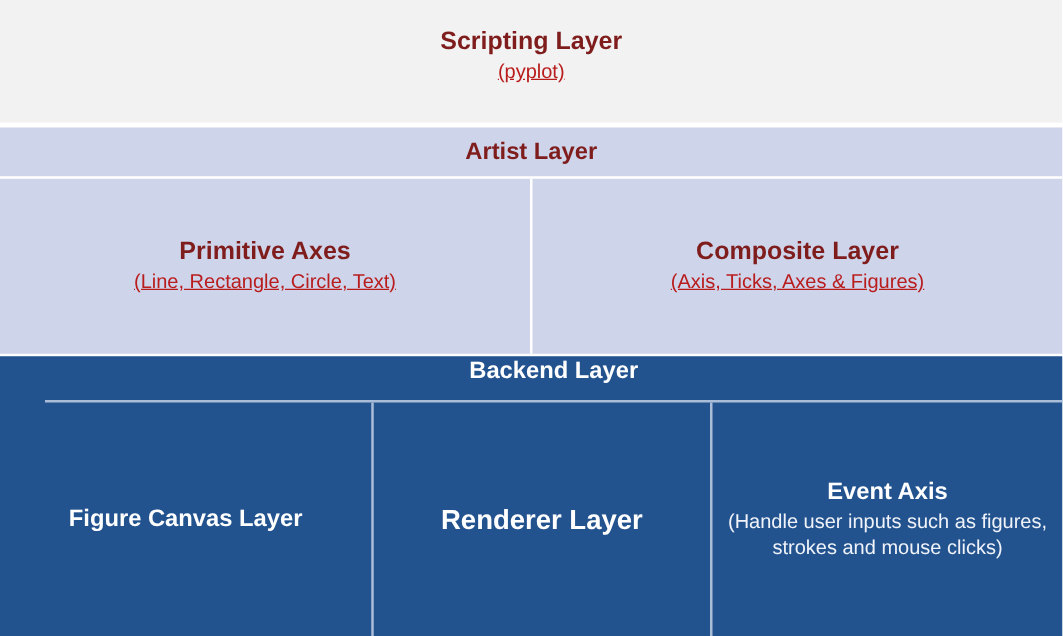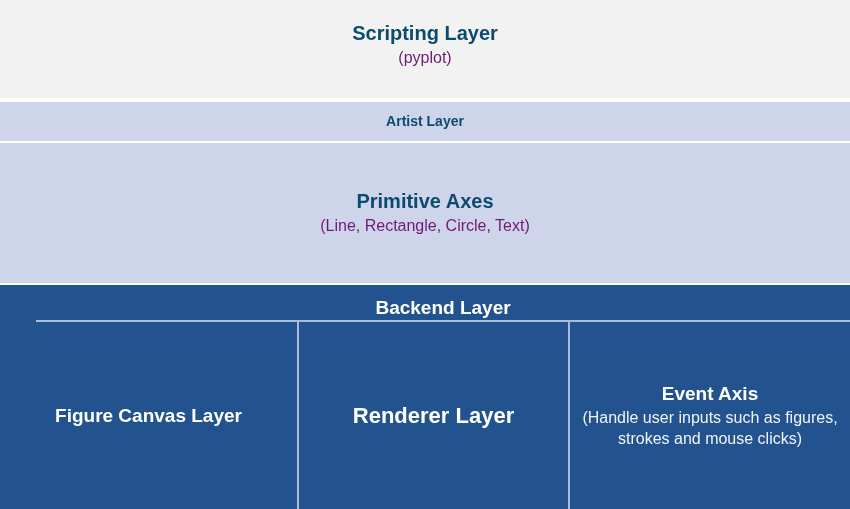--- a/index.html
+++ b/index.html
@@ -72,21 +72,21 @@
   .backend-group {
     background: #23538f;
     flex: 1;
     display: flex;
     flex-direction: column;
     margin-top: 2px;
   }
   .backend-header {
     height: 37px;
     display: flex;
-    align-items: flex-end;
+    align-items: flex-start;
     justify-content: center;
     border-bottom: 2px solid #a9bdd8;
     box-sizing: border-box;
     margin-left: 36px;
   }
   .backend-cells {
     flex: 1;
     display: flex;
     min-height: 0;
   }
@@ -99,48 +99,49 @@
     padding: 0 0;
   }
   .backend-cell.c1 { width: 297px; }
   .backend-cell.c2 { width: 271px; border-left: 2px solid #a9bdd8; }
   .backend-cell.c3 { flex: 1;     border-left: 2px solid #a9bdd8; }
 
   
   .title-dark {
     font-size: 20px;
     font-weight: bold;
-    color: #0c4a6e;
+    color: #7f1d1d;
     line-height: 1.25;
     text-align: center;
   }
   .sub-dark {
     font-size: 16px;
     font-weight: normal;
-    color: #701a75;
+    color: #b91c1c;
     line-height: 1.3;
     text-align: center;
     margin-top: 2px;
+    text-decoration: underline;
   }
   .title-light {
     font-size: 20px;
     font-weight: bold;
     color: #ffffff;
     line-height: 1.25;
     text-align: center;
   }
   .sub-light {
     font-size: 16px;
     font-weight: normal;
     color: #f0f3f9;
     line-height: 1.32;
     text-align: center;
     margin-top: 2px;
   }
-  .title-dark.header-row { font-size: 14px; }
+  .title-dark.header-row { font-size: 19px; }
   .title-light.header-row { font-size: 19px; }
 
   .backend-cell.c1 .title-light { font-size: 19px; }
   .backend-cell.c2 .title-light { font-size: 22px; }
   .backend-cell.c3 .title-light { font-size: 19px; }
 </style>
 </head>
 <body>
 
 <div class="diagram">
@@ -152,20 +153,24 @@
 
   <div class="artist-group">
     <div class="artist-header">
       <div class="title-dark header-row">Artist Layer</div>
     </div>
     <div class="artist-cells">
       <div class="artist-cell">
         <div class="title-dark">Primitive Axes</div>
         <div class="sub-dark">(Line, Rectangle, Circle, Text)</div>
       </div>
+      <div class="artist-cell with-divider">
+        <div class="title-dark">Composite Layer</div>
+        <div class="sub-dark">(Axis, Ticks, Axes &amp; Figures)</div>
+      </div>
     </div>
   </div>
 
   <div class="backend-group">
     <div class="backend-header">
       <div class="title-light header-row">Backend Layer</div>
     </div>
     <div class="backend-cells">
       <div class="backend-cell c1">
         <div class="title-light">Figure Canvas Layer</div>

